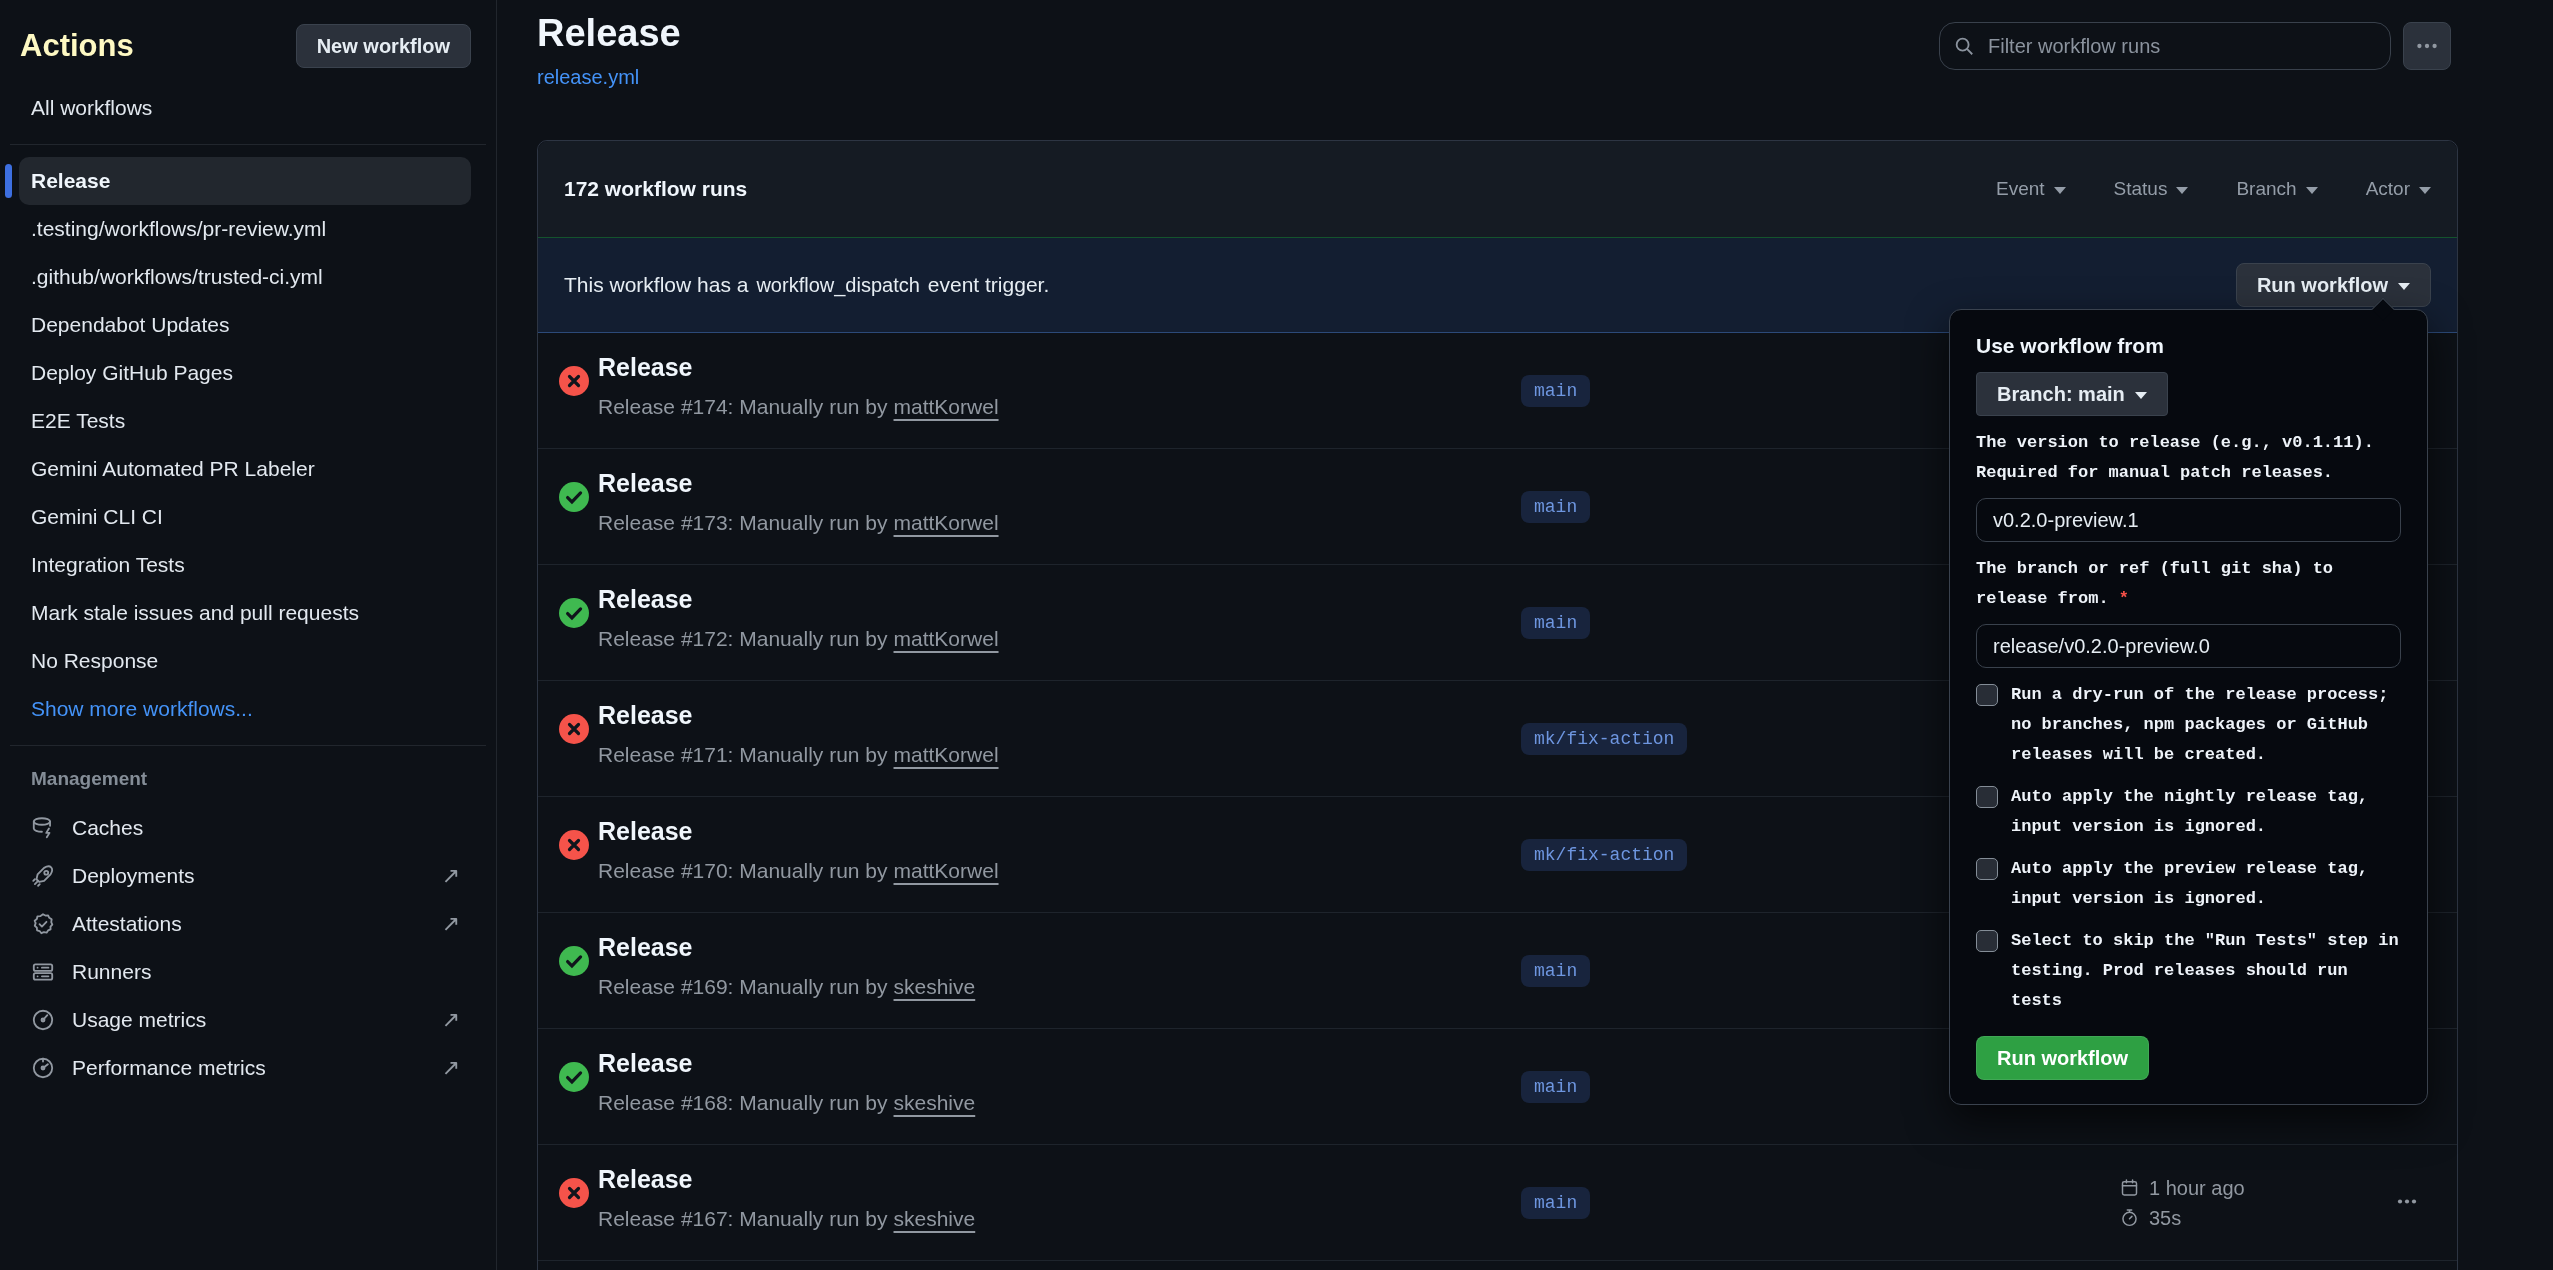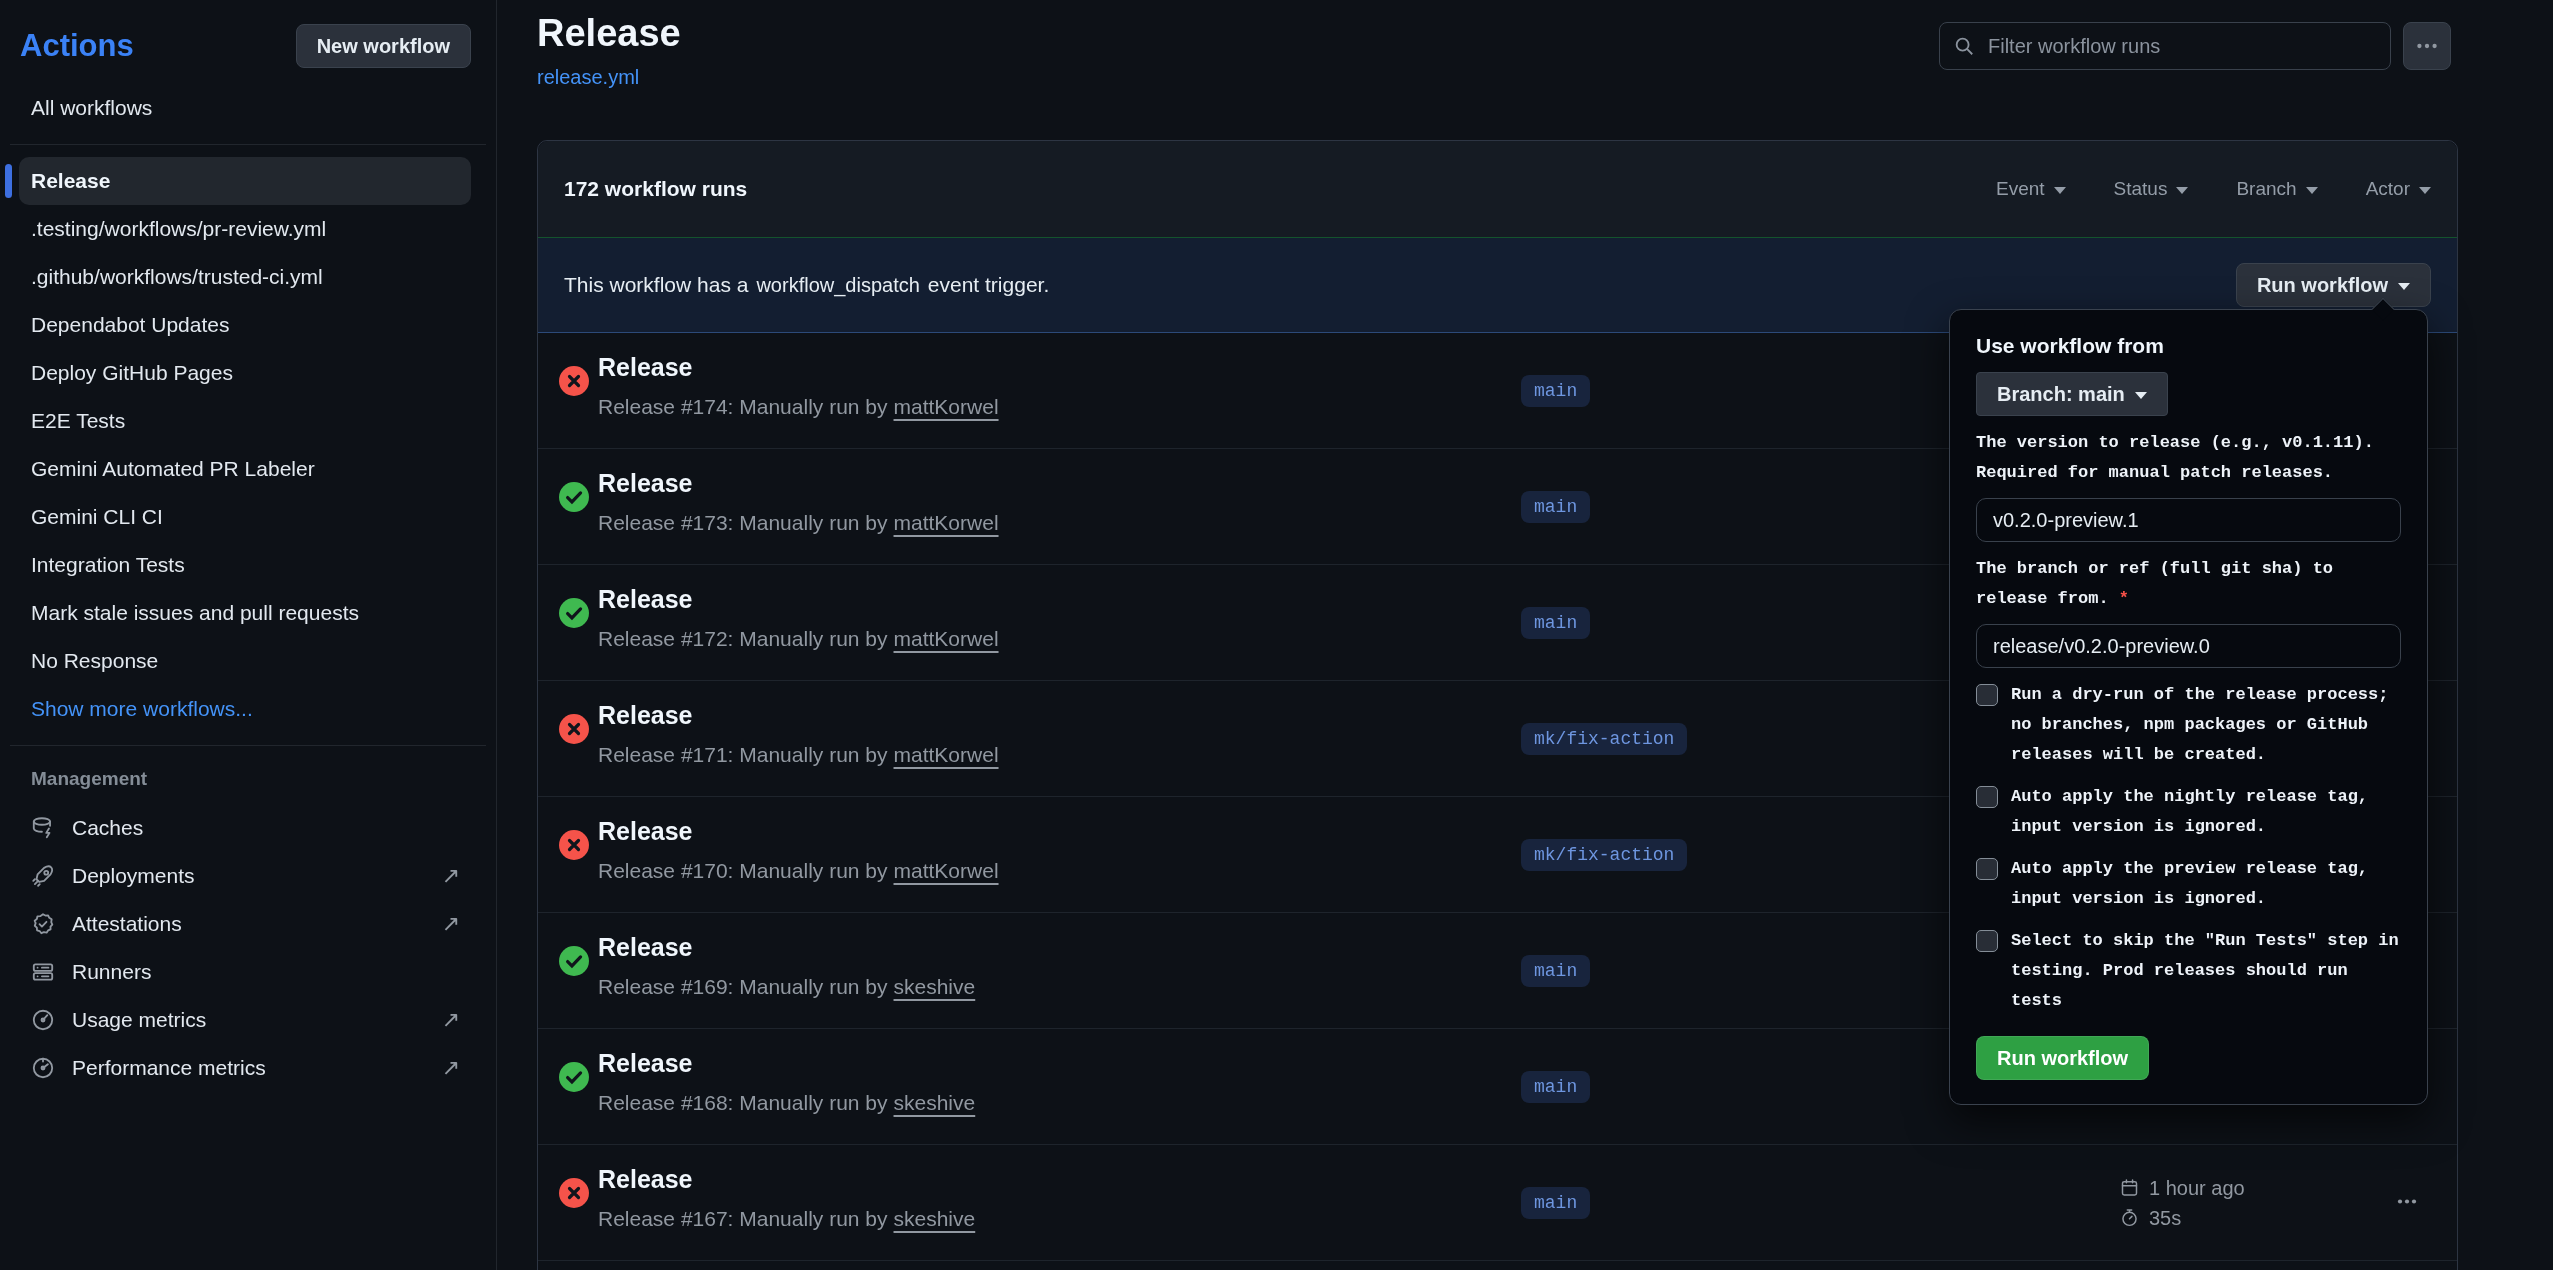--- a/index.html
+++ b/index.html
@@ -6,21 +6,21 @@
   html,body { width:2553px; height:1270px; overflow:hidden; background:#0d1117;
     font-family:"Liberation Sans","DejaVu Sans",sans-serif; color:#e6edf3; }
   a { text-decoration:none; color:inherit; cursor:pointer; }
   button { cursor:pointer; font-family:inherit; }
 
   
   .sidebar { position:absolute; left:0; top:0; bottom:0; width:497px;
     border-right:1px solid #21262d; background:#0d1117; }
   .sb-head { display:flex; align-items:center; justify-content:space-between;
     padding:24px 25px 0 20px; }
-  .sb-title { font-size:31px; font-weight:700; color:#3b82f6; }
+  .sb-title { font-size:31px; font-weight:700; color:#fef9c3; }
   .btn { background:#2b313b; border:1px solid #3a424d; border-radius:8px;
     color:#e6edf3; font-size:20px; font-weight:600; height:44px; padding:0 20px;
     display:inline-flex; align-items:center; gap:10px; }
   .sb-list { margin-top:16px; }
   .sb-item { position:relative; height:48px; margin:0 25px 0 19px; border-radius:10px;
     display:flex; align-items:center; padding-left:12px; font-size:21px; color:#e2e8ef;
     cursor:pointer; white-space:nowrap; }
   .sb-item.selected { background:#22272e; font-weight:700; color:#f0f6fc; }
   .accent-bar { position:absolute; left:-14px; top:50%; transform:translateY(-50%);
     width:7px; height:34px; border-radius:4px; background:#3d6fe0; }
@@ -33,21 +33,21 @@
     stroke-width:1.7; stroke-linecap:round; stroke-linejoin:round; flex:none; }
   .ext-arrow { position:absolute; right:36px; color:#9198a1; font-size:22px; }
 
   
   .main { position:absolute; left:497px; right:0; top:0; bottom:0; }
   .page-title { position:absolute; left:40px; top:12px; font-size:38px; font-weight:600; color:#f0f6fc; }
   .file-link { position:absolute; left:40px; top:66px; font-size:20px; color:#4493f8; }
   .top-actions { position:absolute; top:22px; right:102px; display:flex; gap:12px; }
   .filter-wrap { position:relative; }
   .filter-input { width:452px; height:48px; background:#0d1117; border:1px solid #39414c;
-    border-radius:8px; color:#ef4444; font-size:20px; padding:0 16px 0 48px; outline:none;
+    border-radius:16px; color:#ef4444; font-size:20px; padding:0 16px 0 48px; outline:none;
     font-family:inherit; }
   .filter-input::placeholder { color:#8b939e; }
   .search-ic { position:absolute; left:14px; top:13px; width:22px; height:22px;
     stroke:#8b939e; fill:none; stroke-width:2; }
   .kebab-btn { width:48px; height:48px; background:#2b313b; border:1px solid #3a424d;
     border-radius:8px; display:flex; align-items:center; justify-content:center; }
   .dots { fill:#9198a1; }
 
   
   .runs-box { position:absolute; left:40px; top:140px; width:1921px; height:1180px;

